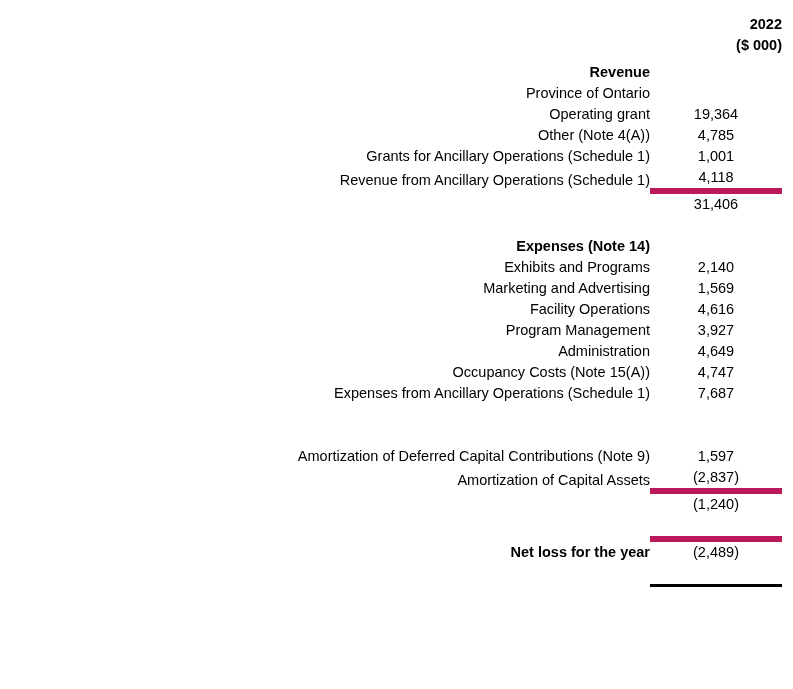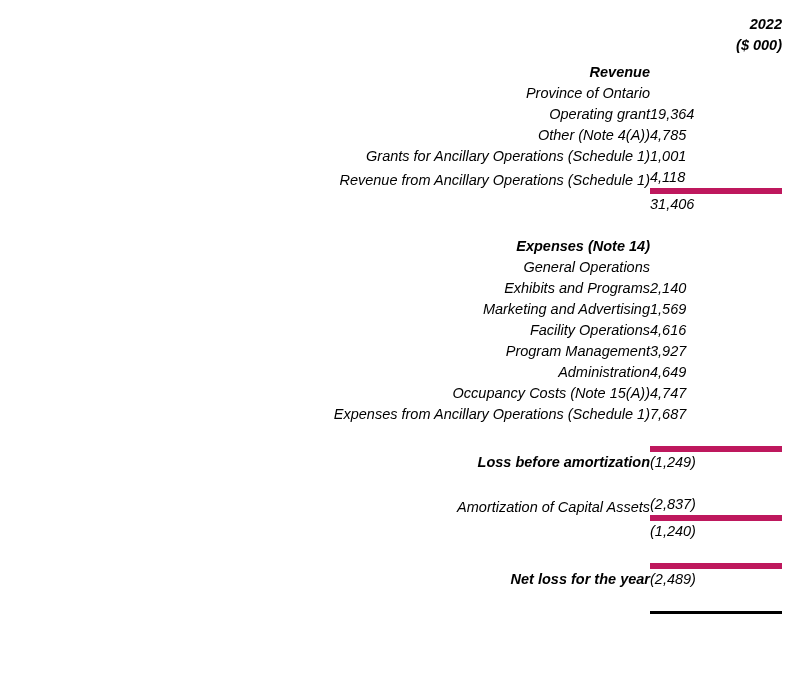--- a/index.html
+++ b/index.html
@@ -16,41 +16,40 @@
     position: relative;
     overflow: hidden;
   }
   .sheet {
     position: absolute;
     left: 0;
     top: 0;
     width: 793px;
     height: 689px;
     padding: 0;
-    font-style: italic;
   }
   table.fin {
     width: 746px;
     margin-left: 36px;
     margin-top: 14px;
     border-collapse: collapse;
     table-layout: fixed;
   }
   table.fin td {
     padding: 0;
     vertical-align: bottom;
     line-height: 21px;
     height: 21px;
     white-space: nowrap;
   }
   td.label {
     text-align: right;
   }
   td.amount {
-    text-align: left;
+    text-align: center;
     width: 132px;
     padding-right: 2px;
   }
   .bold { font-weight: bold; }
   .ind0 { padding-left: 0px; }
   .ind1 { padding-left: 30px; }
   .spacer-row td { height: 17px; line-height: 17px; }
   .small-spacer td { height: 9px; line-height: 9px; }
   .topline {
     border-top: 6px solid #be185d;
@@ -118,24 +117,20 @@
       <tr class="spacer-row">
         <td></td>
         <td></td>
       </tr>
 
       <tr>
         <td class="label bold ind0">Expenses (Note 14)</td>
         <td class="amount"></td>
       </tr>
       <tr>
-        <td class="label ind0">General Operations</td>
-        <td class="amount"></td>
-      </tr>
-      <tr>
         <td class="label ind1">Exhibits and Programs</td>
         <td class="amount">2,140</td>
       </tr>
       <tr>
         <td class="label ind1">Marketing and Advertising</td>
         <td class="amount">1,569</td>
       </tr>
       <tr>
         <td class="label ind1">Facility Operations</td>
         <td class="amount">4,616</td>
@@ -155,30 +150,30 @@
       <tr>
         <td class="label ind0">Expenses from Ancillary Operations (Schedule 1)</td>
         <td class="amount">7,687</td>
       </tr>
 
       <tr class="spacer-row">
         <td></td>
         <td></td>
       </tr>
 
-      <tr>
-        <td class="label bold ind0">Loss before amortization</td>
-        <td class="amount topline">(1,249)</td>
-      </tr>
 
       <tr class="spacer-row">
         <td></td>
         <td></td>
       </tr>
 
+      <tr>
+        <td class="label ind0">Amortization of Deferred Capital Contributions (Note 9)</td>
+        <td class="amount">1,597</td>
+      </tr>
       <tr>
         <td class="label ind0">Amortization of Capital Assets</td>
         <td class="amount">(2,837)</td>
       </tr>
       <tr>
         <td class="label"></td>
         <td class="amount topline">(1,240)</td>
       </tr>
 
       <tr class="spacer-row">

